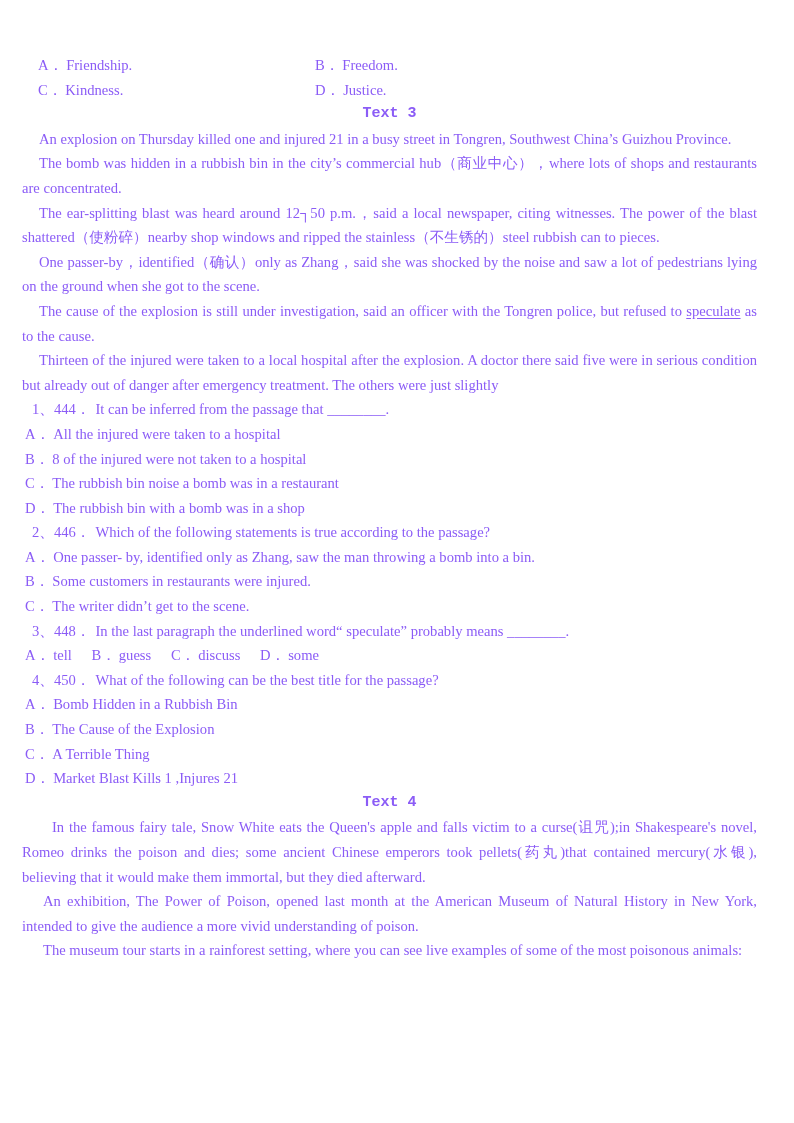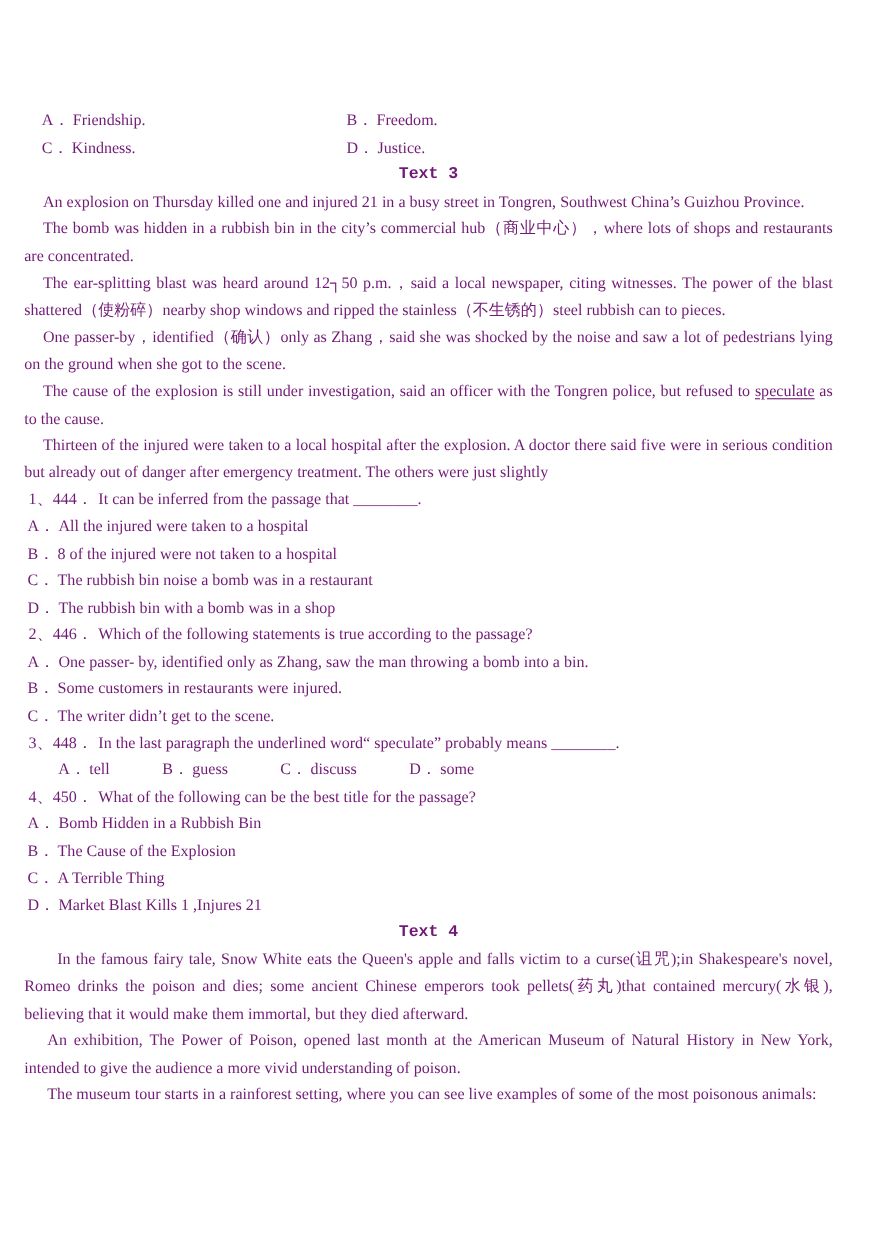--- a/index.html
+++ b/index.html
@@ -1,22 +1,22 @@
 <!DOCTYPE html>
 <html><head>
 <meta charset="utf-8">
 <style>
   html,body{margin:0;padding:0;background:#ffffff;}
   .page{
     position:relative;
     width:794px;height:1123px;
     box-sizing:border-box;
     background:#ffffff;
-    color:#701a75;
-    padding:98px 37px 0 22px;
+    color:#8b5cf6;
+    padding:53px 37px 0 22px;
     font-family:"Liberation Serif","DejaVu Serif",serif;
     font-size:14.6px;
     line-height:24.6px;
     overflow:hidden;
   }
   .prev-opts{
     display:grid;
     grid-template-columns:277px 1fr;
     padding-left:16px;
   }
@@ -24,25 +24,25 @@
   .heading{
     font-family:"Liberation Mono","DejaVu Sans Mono",monospace;
     font-weight:700;
     font-size:15px;
     text-align:center;
     white-space:pre;
   }
   .para{margin:0;text-indent:17px;text-align:justify;}
   .t4{text-indent:21px;}
   .t4-first{text-indent:30px;}
-  .qline{margin:0 0 0 4px;}
+  .qline{margin:0 0 0 10px;}
   .oline{margin:0 0 0 3px;}
   .olab{margin-right:3px;}
   .qnum{margin-right:5px;}
-  .iopt{margin-right:16px;white-space:nowrap;margin-left:28px;}
+  .iopt{margin-right:16px;white-space:nowrap;}
   .u{text-decoration:underline;text-underline-offset:2px;}
 </style>
 </head>
 <body>
 
 <div class="page">
 
   <div class="prev-opts">
     <div class="cell"><span class="olab">A．</span><span>Friendship.</span></div>
     <div class="cell"><span class="olab">B．</span><span>Freedom.</span></div>

